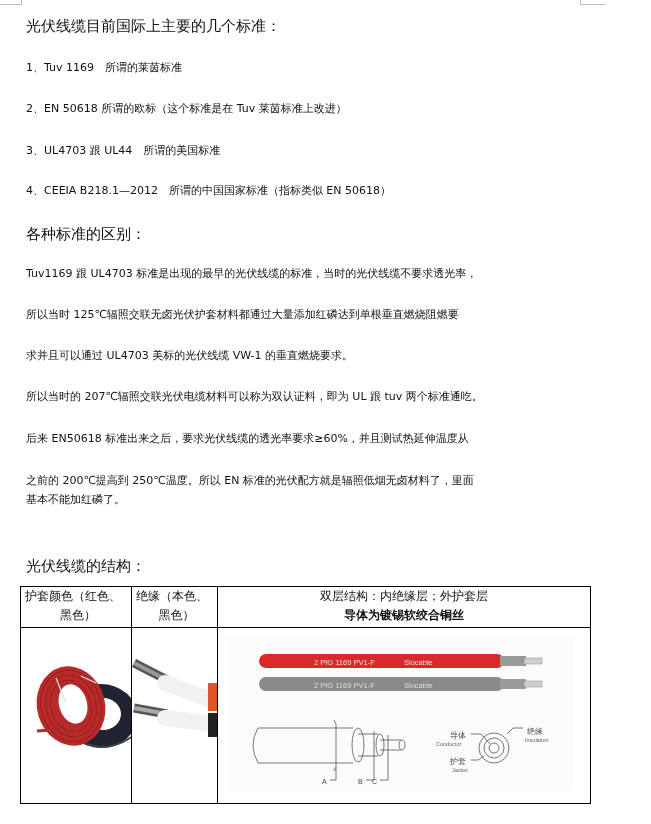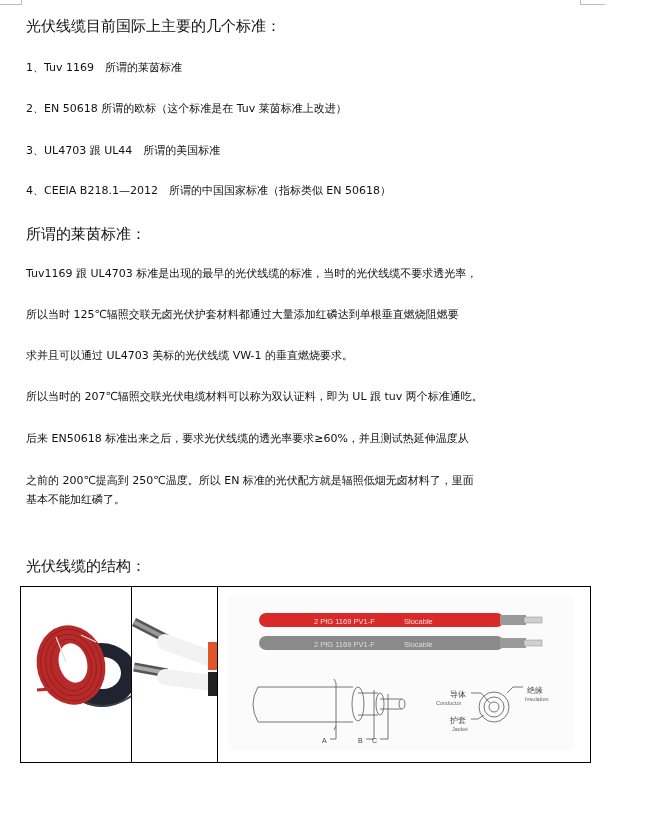--- a/index.html
+++ b/index.html
@@ -25,39 +25,53 @@
 <div class="corner-mark corner-tl"></div>
 <div class="corner-mark corner-tr"></div>
 
 <div class="line bold" style="top:17px">光伏线缆目前国际上主要的几个标准：</div>
 
 <div class="line" style="top:60px">1、Tuv 1169　所谓的莱茵标准</div>
 <div class="line" style="top:101px">2、EN 50618  所谓的欧标（这个标准是在 Tuv 莱茵标准上改进）</div>
 <div class="line" style="top:143px">3、UL4703  跟  UL44　所谓的美国标准</div>
 <div class="line" style="top:183px">4、CEEIA B218.1—2012　所谓的中国国家标准（指标类似 EN 50618）</div>
 
-<div class="line bold" style="top:225px">所谓的莱茵标准：</div>
+<div class="line bold" style="top:225px">各种标准的区别：</div>
 
 <div class="line" style="top:266px">Tuv1169 跟 UL4703 标准是出现的最早的光伏线缆的标准，当时的光伏线缆不要求透光率，</div>
 <div class="line" style="top:307px">所以当时 125℃辐照交联无卤光伏护套材料都通过大量添加红磷达到单根垂直燃烧阻燃要</div>
 <div class="line" style="top:348px">求并且可以通过 UL4703 美标的光伏线缆 VW-1 的垂直燃烧要求。</div>
 <div class="line" style="top:389px">所以当时的 207℃辐照交联光伏电缆材料可以称为双认证料，即为 UL 跟 tuv 两个标准通吃。</div>
 <div class="line" style="top:431px">后来 EN50618 标准出来之后，要求光伏线缆的透光率要求≥60%，并且测试热延伸温度从</div>
 <div class="line" style="top:473px">之前的 200℃提高到 250℃温度。所以 EN 标准的光伏配方就是辐照低烟无卤材料了，里面</div>
 <div class="line" style="top:492px">基本不能加红磷了。</div>
 
 <div class="line bold" style="top:557px">光伏线缆的结构：</div>
 
 <table class="struct">
   <colgroup>
     <col style="width:110px">
     <col style="width:85px">
     <col style="width:372px">
   </colgroup>
   <tbody>
+      <tr>
+    <td class="hdr-cell left">
+      <span>护套颜色（红色、</span>
+      <span class="wrap-line2">黑色）</span>
+    </td>
+    <td class="hdr-cell left">
+      <span>绝缘（本色、</span>
+      <span class="wrap-line2">黑色）</span>
+    </td>
+    <td class="hdr-cell">
+      <span style="display:block">双层结构：内绝缘层；外护套层</span>
+      <span style="display:block" class="b">导体为镀锡软绞合铜丝</span>
+    </td>
+  </tr>
   <tr class="img-row">
     <td>
       <div class="img-box">
         <svg width="110" height="172" viewBox="0 0 110 172">
 
           <ellipse cx="80" cy="88" rx="36" ry="32" fill="#1f2430"></ellipse>
           <ellipse cx="82" cy="86" rx="18" ry="16" fill="#ffffff"></ellipse>
           <path d="M52 108 Q80 130 112 108" stroke="#3a3f4a" stroke-width="2" fill="none"></path>
 
           <ellipse cx="50" cy="78" rx="34" ry="40" fill="#b82a2a" transform="rotate(-15 50 78)"></ellipse>

